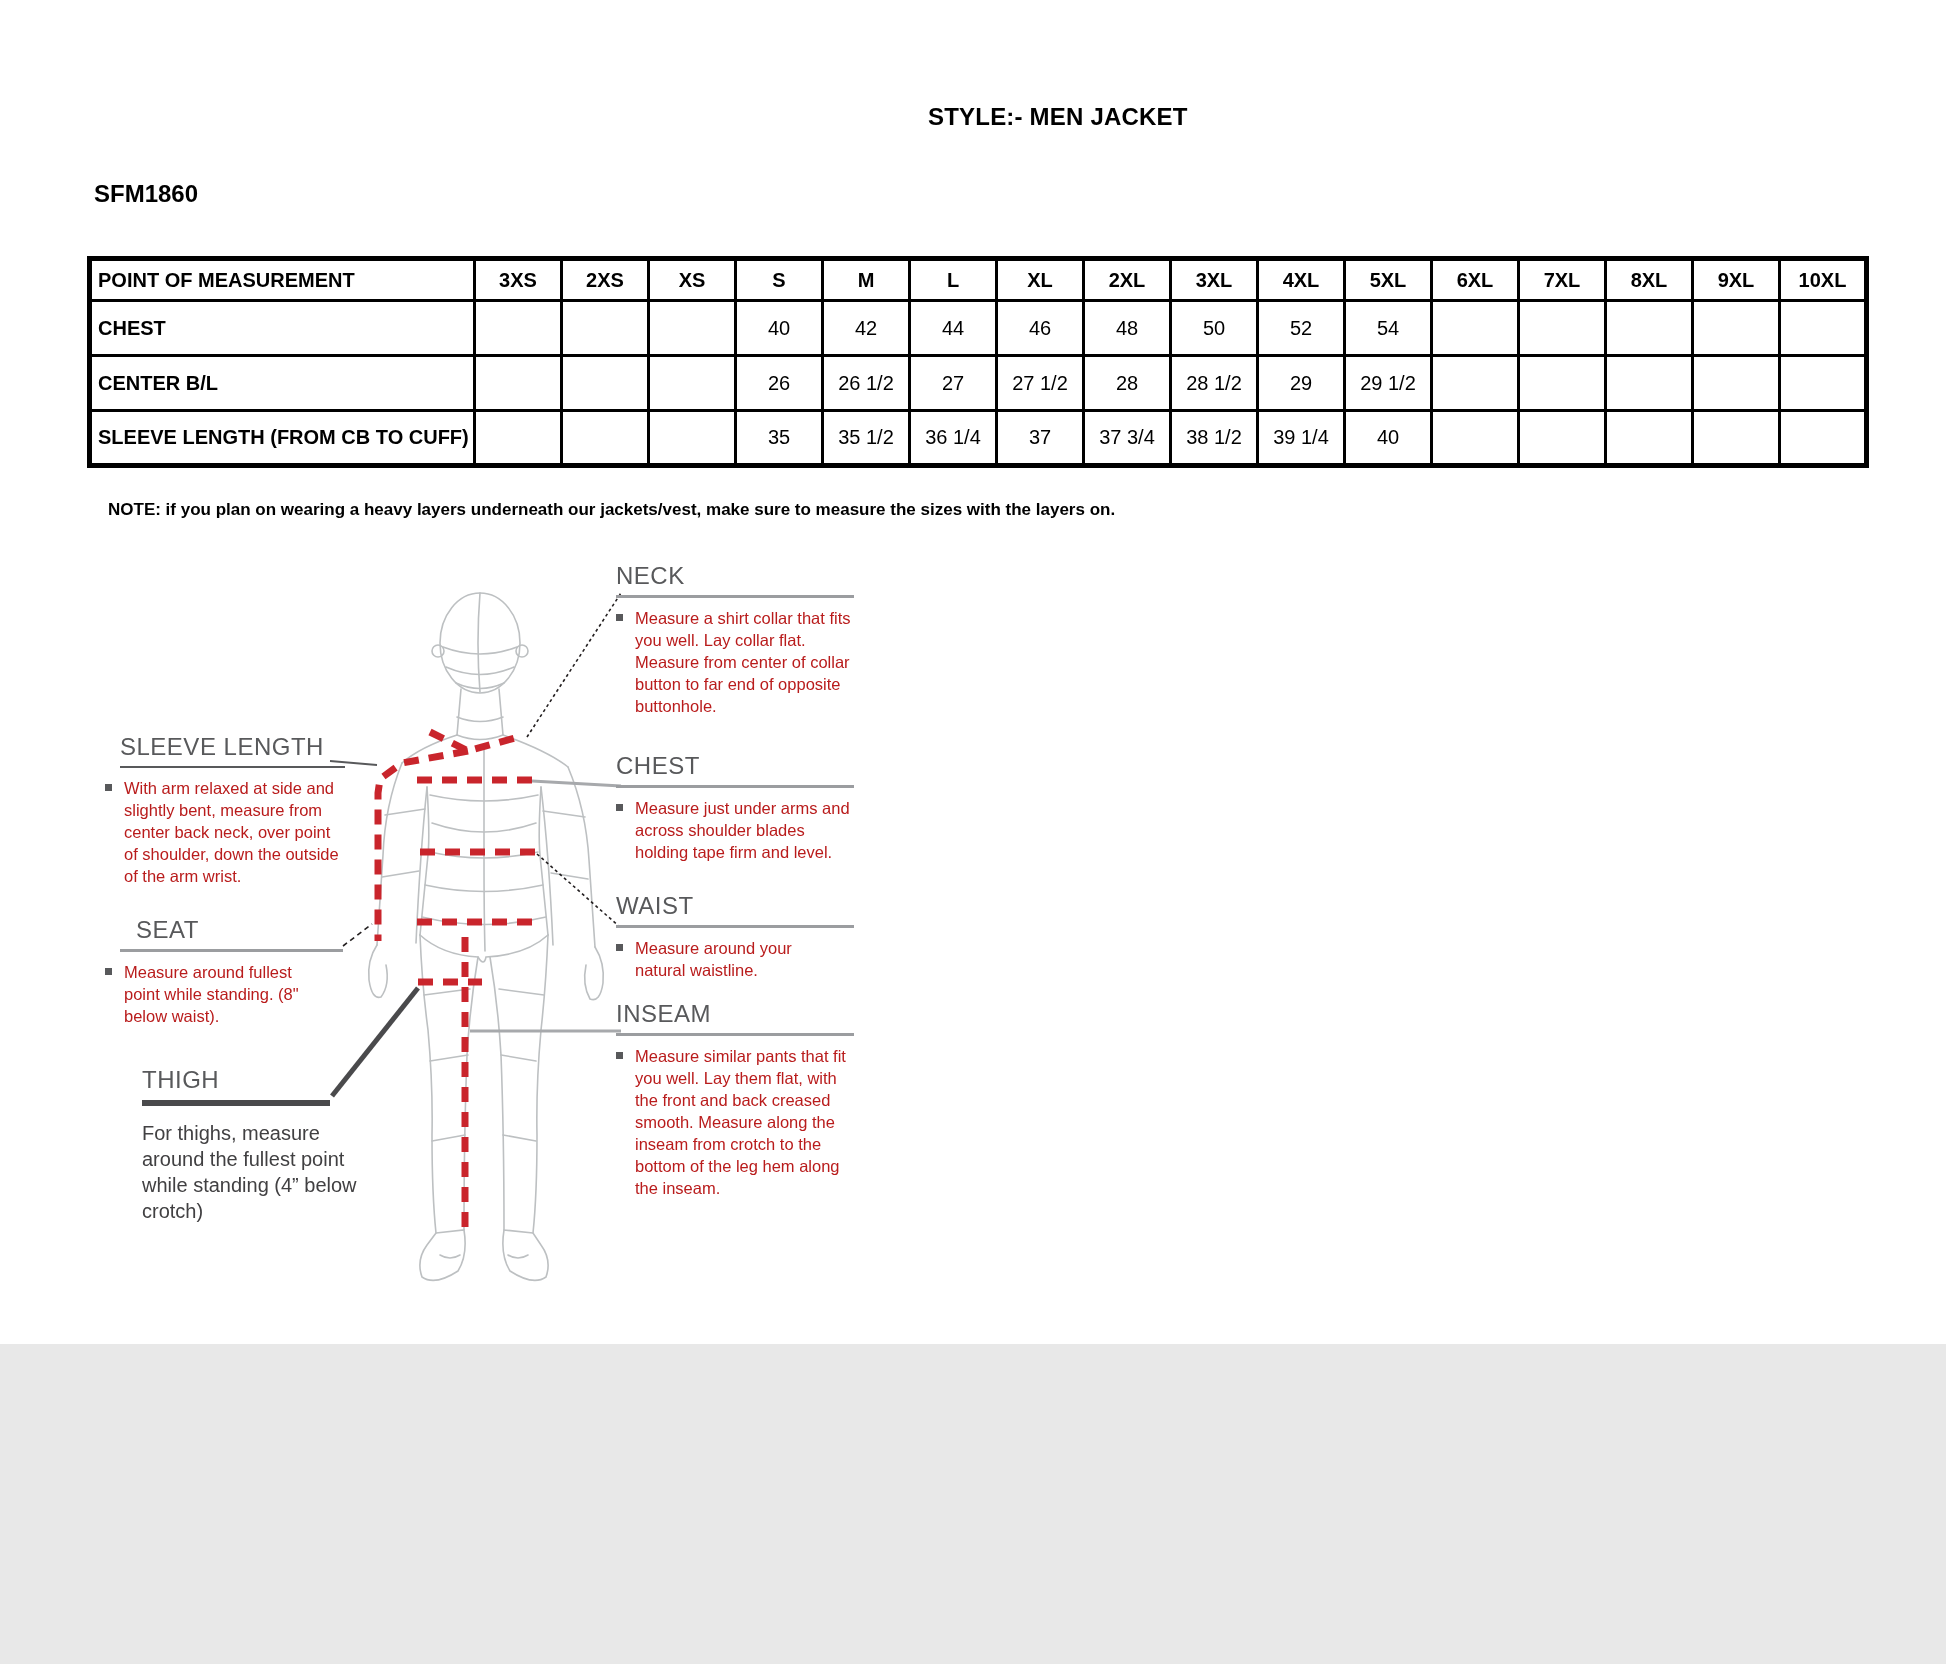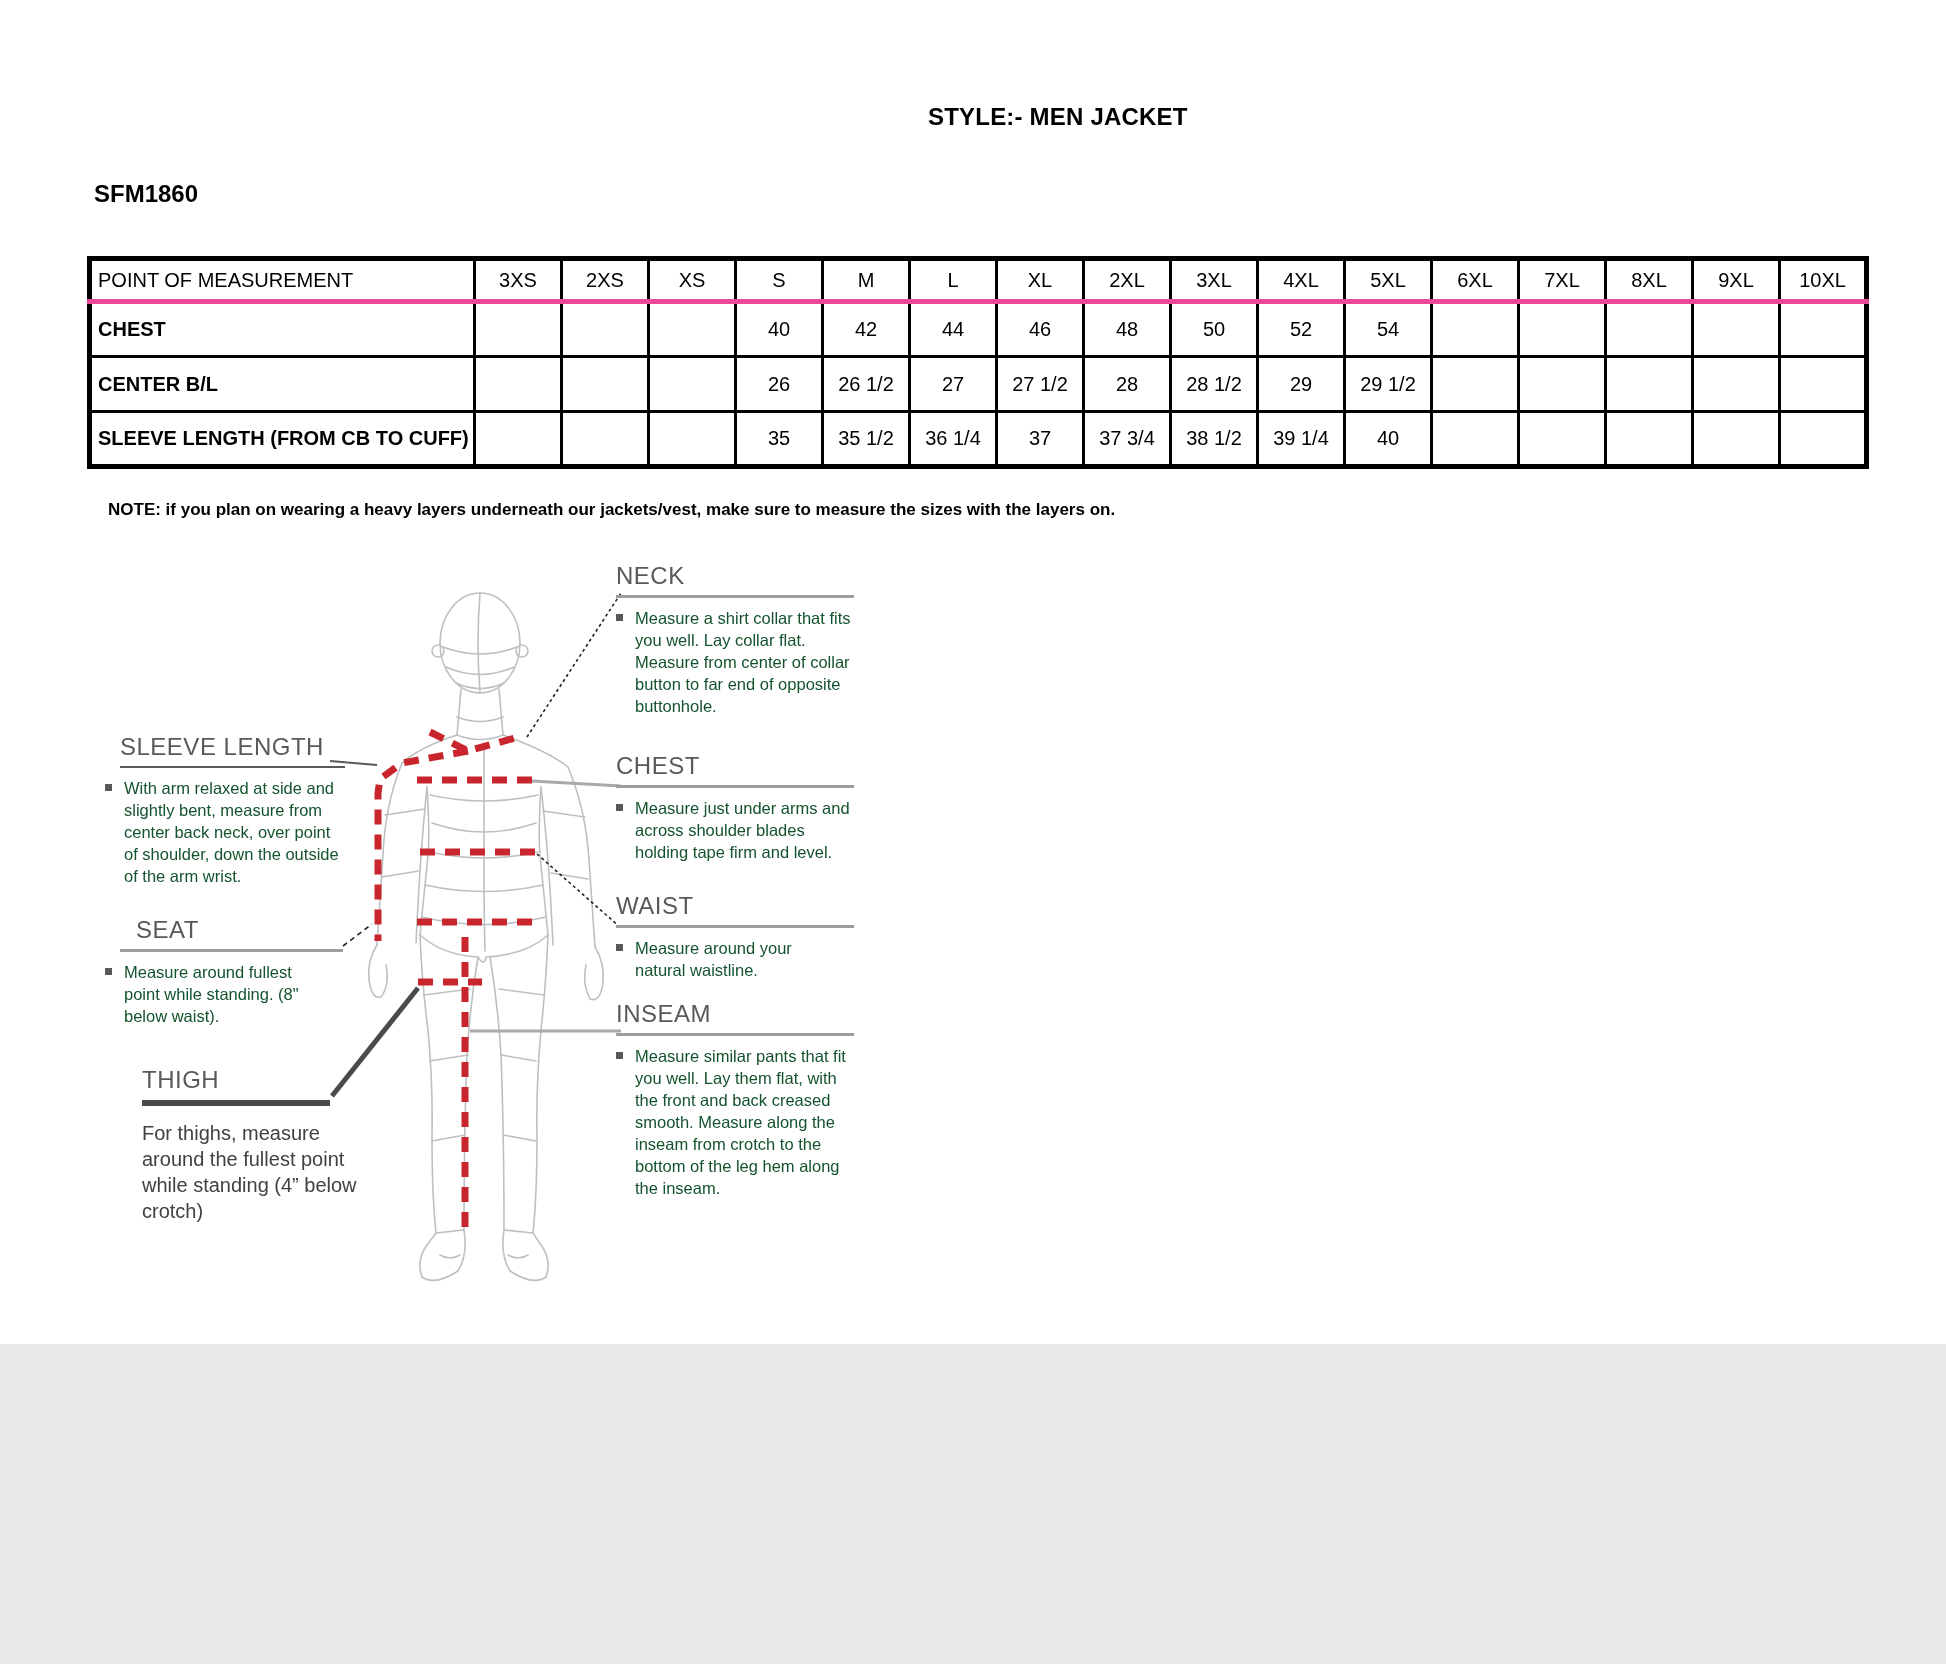--- a/index.html
+++ b/index.html
@@ -25,41 +25,41 @@
     position:absolute;left:87px;top:256px;
     border-collapse:collapse;table-layout:fixed;
     border:5px solid #000;
   }
   .size-table th,.size-table td{
     border:3px solid #000;
     font-size:20px;
     text-align:center;vertical-align:middle;
     padding:0 2px;overflow:hidden;white-space:nowrap;
   }
-  .size-table thead th{height:38px;font-weight:normal;border-bottom:5px solid #ec4899;}
+  .size-table thead th{height:38px;font-weight:bold;border-bottom:1px solid #ec4899;}
   .size-table thead th:first-child{text-align:left;padding-left:6px;}
   .size-table tbody tr{height:55px;}
   .size-table tbody th{font-weight:bold;text-align:left;padding-left:6px;}
   .size-table tbody td{font-weight:normal;}
   
   .note-line{
     position:absolute;left:108px;top:500px;
     font-size:17px;font-weight:bold;white-space:nowrap;
   }
   
   .sec{position:absolute;}
   .sec .sec-title{
     font-size:24px;color:#58595b;letter-spacing:0.5px;
     font-weight:normal;white-space:nowrap;
   }
   .sec .sec-rule{height:3px;background:#9b9da0;margin-top:5px;}
   .sec .sec-body{
     position:relative;
     margin-top:9px;padding-left:19px;
-    font-size:16.5px;line-height:22px;color:#14532d;
+    font-size:16.5px;line-height:22px;color:#b91c1c;
   }
   .sec .bullet{
     position:absolute;left:0;top:7px;
     width:7px;height:7px;background:#58595b;display:inline-block;
   }
   .sec-rule.dark{background:#58595b;height:2px;}
   .sec-rule.thick{background:#4a4a4c;height:6px;margin-top:6px;}
   .thigh-body{
     margin-top:14px;
     font-size:20px;line-height:26px;color:#414042;

